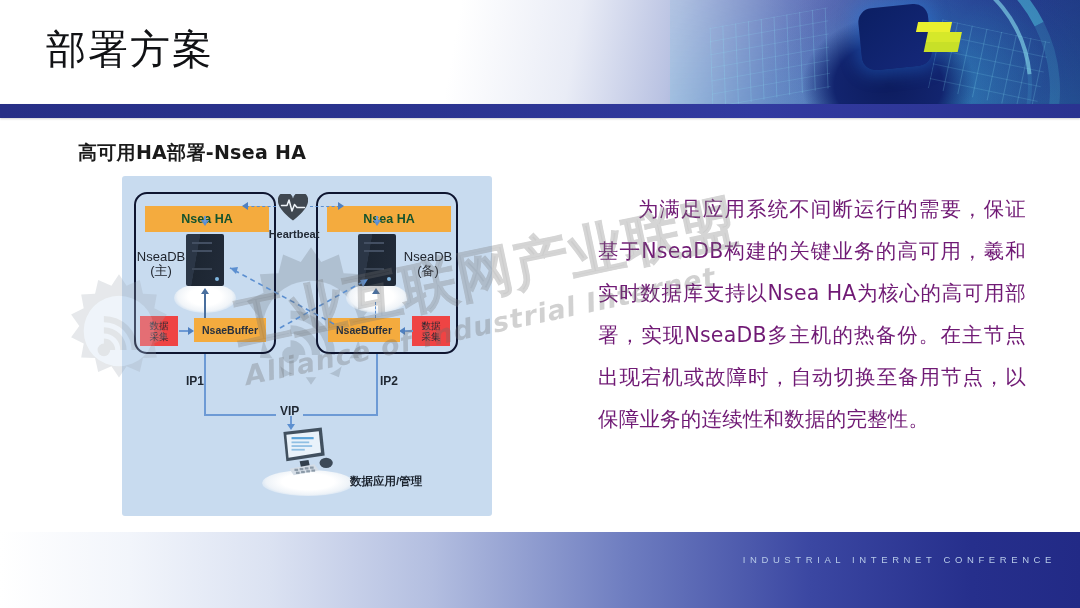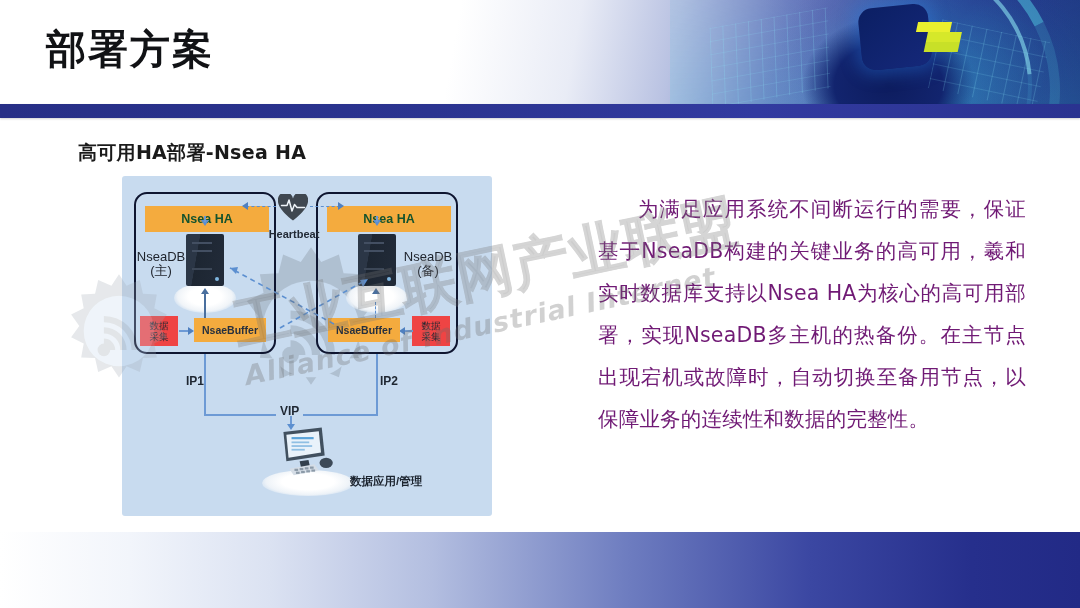--- a/index.html
+++ b/index.html
@@ -70,21 +70,21 @@
     position: absolute; right: 36px; top: 30px; width: 110px; height: 70px;
     background-image:
       linear-gradient(to right, rgba(140,235,250,0.26) 1px, transparent 1px),
       linear-gradient(to bottom, rgba(140,235,250,0.20) 1px, transparent 1px);
     background-size: 15px 15px;
     transform: rotate(12deg);
     opacity: .8;
   }
   .page-title {
     position: absolute; left: 46px; top: 22px;
-    font-size: 40px; font-weight: 700; color: #111215;
+    font-size: 40px; font-weight: 400; color: #111215;
     letter-spacing: 2px;
     font-family: "DejaVu Sans", "Liberation Sans", sans-serif;
   }
   .header-band {
     position: absolute; left: 0; top: 104px; width: 1080px; height: 14px;
     background: linear-gradient(90deg, #272f86 0%, #2b3490 40%, #323aa0 70%, #2a3390 100%);
     box-shadow: 0 1px 2px rgba(0,0,0,.18);
   }
 
   
@@ -421,15 +421,16 @@
     </g>
   </svg>
 
   <div class="watermark">
     <div class="wm-cn">工业互联网产业联盟</div>
     <div class="wm-en">Alliance of Industrial Internet</div>
   </div>
 
   <div class="footer"></div>
   <div class="footer-logo">
+    <div class="fl-en">INDUSTRIAL INTERNET CONFERENCE</div>
   </div>
 
 </div>
 
 </body></html>

